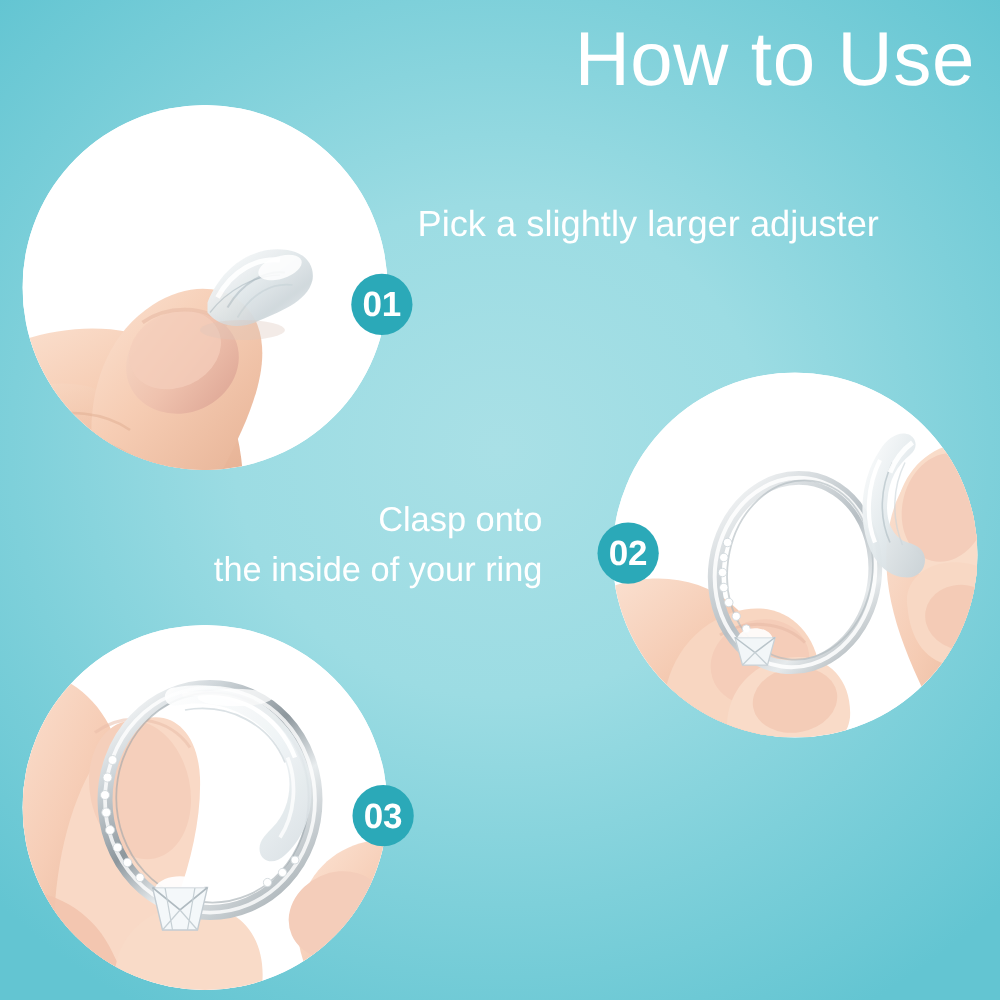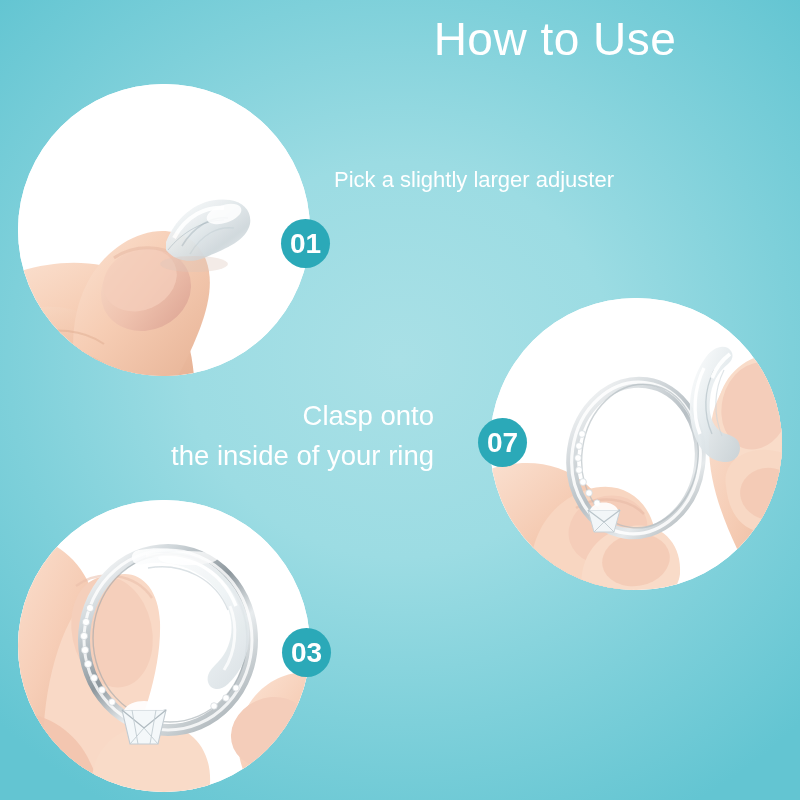--- a/index.html
+++ b/index.html
@@ -22,23 +22,23 @@
     background:
       radial-gradient(ellipse 560px 520px at 50% 45%, #a9e0e6 0%, #9cdce3 38%, #7ed0da 70%, #63c5d2 100%);
   }
 
   
   .title {
     position: absolute;
     left: 330px;
     top: 14px;
     width: 450px;
-    text-align: center;
+    text-align: right;
     color: #ffffff;
-    font-size: 46px;
+    font-size: 61px;
     font-weight: 400;
     letter-spacing: 0.5px;
     line-height: 1.1;
     white-space: nowrap;
   }
 
   
   .photo {
     position: absolute;
     border-radius: 50%;
@@ -68,21 +68,21 @@
     z-index: 5;
   }
   #badge-1 { left: 281px; top: 219px; }
   #badge-2 { left: 478px; top: 418px; }
   #badge-3 { left: 282px; top: 628px; }
 
   
   .steptext {
     position: absolute;
     color: #ffffff;
-    font-size: 22px;
+    font-size: 29px;
     font-weight: 400;
     line-height: 38px;
     z-index: 4;
   }
   #text-1 { left: 334px; top: 161px; width: 420px; text-align: left; }
   #text-3 { left: 337px; top: 630px; width: 400px; text-align: left; }
 
   .midtext {
     position: absolute;
     left: 44px;
@@ -297,21 +297,21 @@
         <path d="M 206 170 C 218 152 220 126 212 106" stroke="#ffffff" stroke-width="3" fill="none" opacity="0.8"></path>
         <ellipse cx="170" cy="58" rx="30" ry="7" fill="#ffffff" opacity="0.85"></ellipse>
       </g>
     </svg>
   </div>
 
   <div class="badge" id="badge-1">
     <span>01</span>
   </div>
   <div class="badge" id="badge-2">
-    <span>07</span>
+    <span>02</span>
   </div>
   <div class="badge" id="badge-3">
     <span>03</span>
   </div>
 
   <div class="steptext" id="text-1">
     <div>Pick a slightly larger adjuster</div>
   </div>
 
   <div class="midtext">

